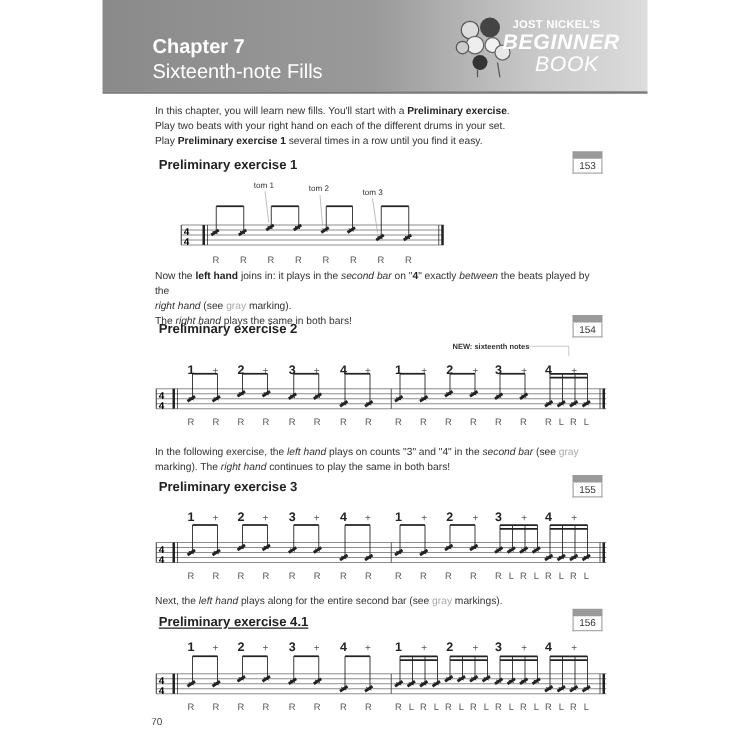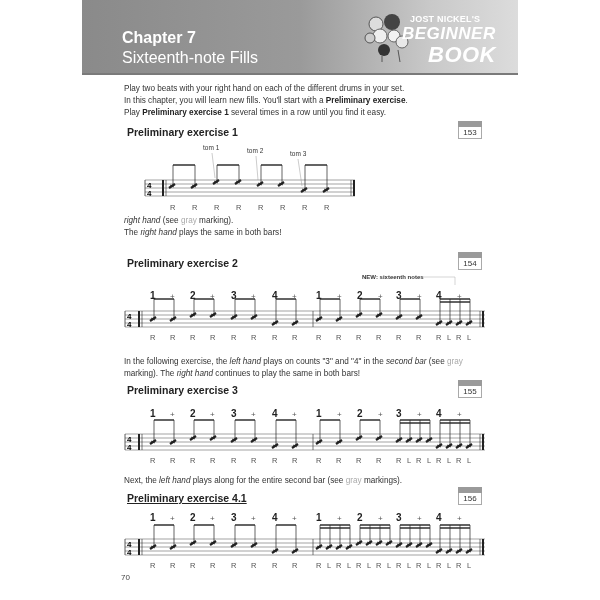--- a/index.html
+++ b/index.html
@@ -5,21 +5,21 @@
   html,body{margin:0;padding:0;background:#fff;}
   body{width:600px;height:600px;position:relative;overflow:hidden;font-family:"Liberation Sans",sans-serif;color:#222;}
   .page{position:absolute;left:82px;top:0;width:436px;height:600px;background:#fff;}
   .header{position:absolute;left:82px;top:0;width:436px;height:73px;background:linear-gradient(90deg,#8a8a8a 0%,#9a9a9a 50%,#c9c9c9 80%,#dcdcdc 100%);border-bottom:2px solid #7a7a7a;}
   .chap{position:absolute;left:40px;top:29px;color:#fff;font-weight:bold;font-size:16px;text-align:right;}
   .chapsub{position:absolute;left:40px;top:49px;color:#fff;font-size:16px;}
   .logo{position:absolute;left:280px;top:8px;width:150px;height:58px;}
   .logo .kit{position:absolute;left:0;top:4px;width:50px;height:50px;}
   .logo .l1{position:absolute;left:48px;top:6px;color:#fff;font-weight:bold;font-size:9px;letter-spacing:0.2px;}
   .logo .l2{position:absolute;left:40px;top:16px;color:#fff;font-weight:bold;font-style:italic;font-size:17px;letter-spacing:0.5px;}
-  .logo .l3{position:absolute;left:66px;top:34px;color:#fff;font-weight:bold;font-style:italic;font-size:22px;letter-spacing:0.5px;}
+  .logo .l3{position:absolute;left:66px;top:34px;color:#fff;font-weight:normal;font-style:italic;font-size:17px;letter-spacing:0.5px;}
   .para{position:absolute;left:124px;font-size:8.2px;line-height:12px;color:#333;width:360px;}
   .para b{font-weight:bold;color:#222;}
   .para i{font-style:italic;}
   .gray{color:#aaa;text-align:center;}
   .exh{position:absolute;left:127px;font-weight:bold;font-size:10.5px;color:#222;}
   .track{position:absolute;width:24px;height:18px;left:458px;}
   .track .top{height:6px;background:#9a9a9a;}
   .track .num{height:11px;border:1px solid #aaa;border-top:none;font-size:8px;text-align:center;line-height:11px;color:#333;font-weight:normal;}
   .pagenum{position:absolute;left:121px;top:573px;font-size:8px;color:#444;}
   svg{position:absolute;left:0;top:0;}
@@ -45,32 +45,33 @@
       <line x1="20" y1="44" x2="20" y2="50" stroke="#555"></line>
       <line x1="36" y1="38" x2="38" y2="50" stroke="#555"></line>
     </svg>
     <div class="l1">JOST NICKEL'S</div>
     <div class="l2">BEGINNER</div>
     <div class="l3">BOOK</div>
   </div>
 </div>
 
 <div class="para" style="top:83px;">
+  <div><span>In this chapter, you will learn new fills. You'll start with a </span><b>Preliminary exercise</b><span>.</span></div>
   <div>Play two beats with your right hand on each of the different drums in your set.</div>
-  <div><span>In this chapter, you will learn new fills. You'll start with a </span><b>Preliminary exercise</b><span>.</span></div>
   <div><span>Play </span><b>Preliminary exercise 1</b><span> several times in a row until you find it easy.</span></div>
 </div>
 
 <div class="exh" style="top:126px;">Preliminary exercise 1</div>
 <div class="track" style="top:121px;">
     <div class="top"></div>
     <div class="num">153</div>
   </div>
 
 <div class="para" style="top:215px;">
+  <div><span>Now the </span><b>left hand</b><span> joins in: it </span><span>plays</span><span> in the </span><i>second bar</i><span> on "</span><b>4</b><span>" exactly </span><i>between</i><span> the beats played by the</span></div>
   <div><i>right hand</i><span> (see </span><span class="gray">gray</span><span> marking).</span></div>
   <div><span>The </span><i>right hand</i><span> plays the same in both bars!</span></div>
 </div>
 
 <div class="exh" style="top:257px;">Preliminary exercise 2</div>
 <div class="track" style="top:252px;">
     <div class="top"></div>
     <div class="num">154</div>
   </div>
 

